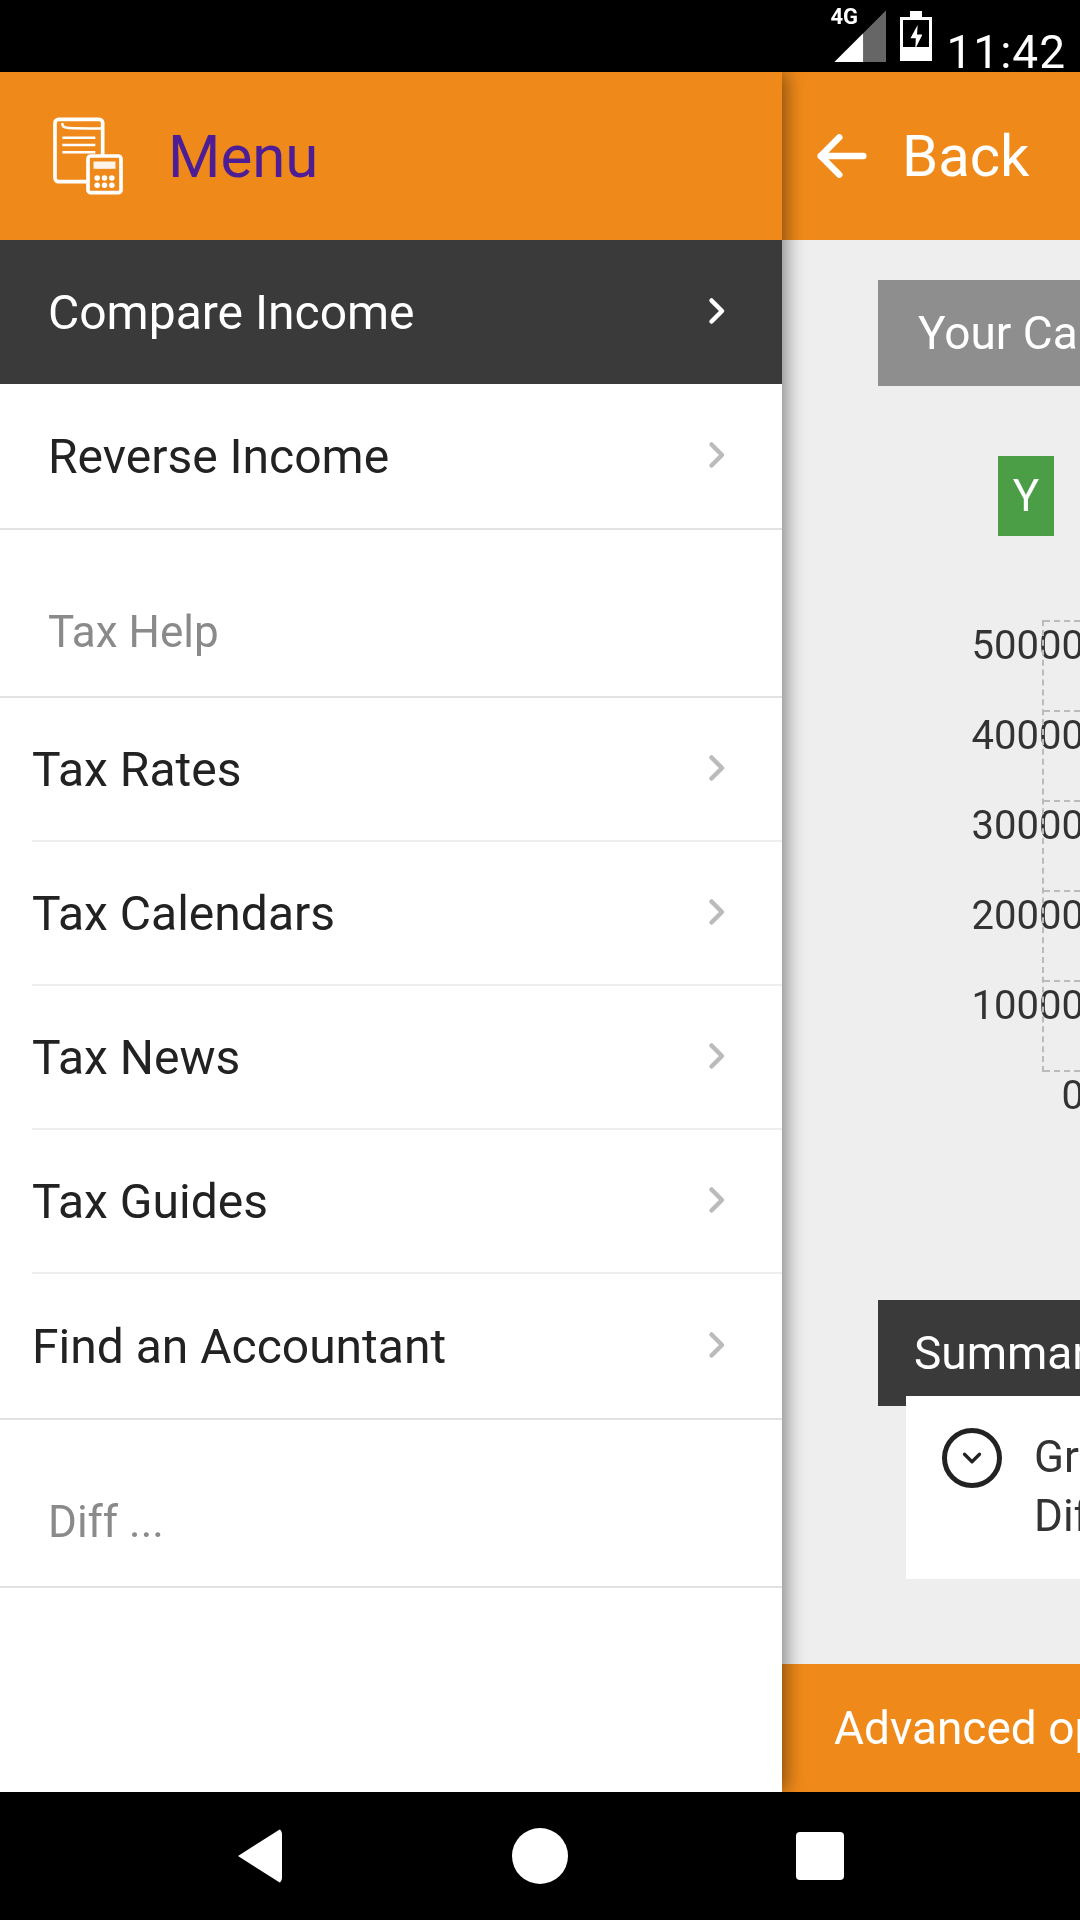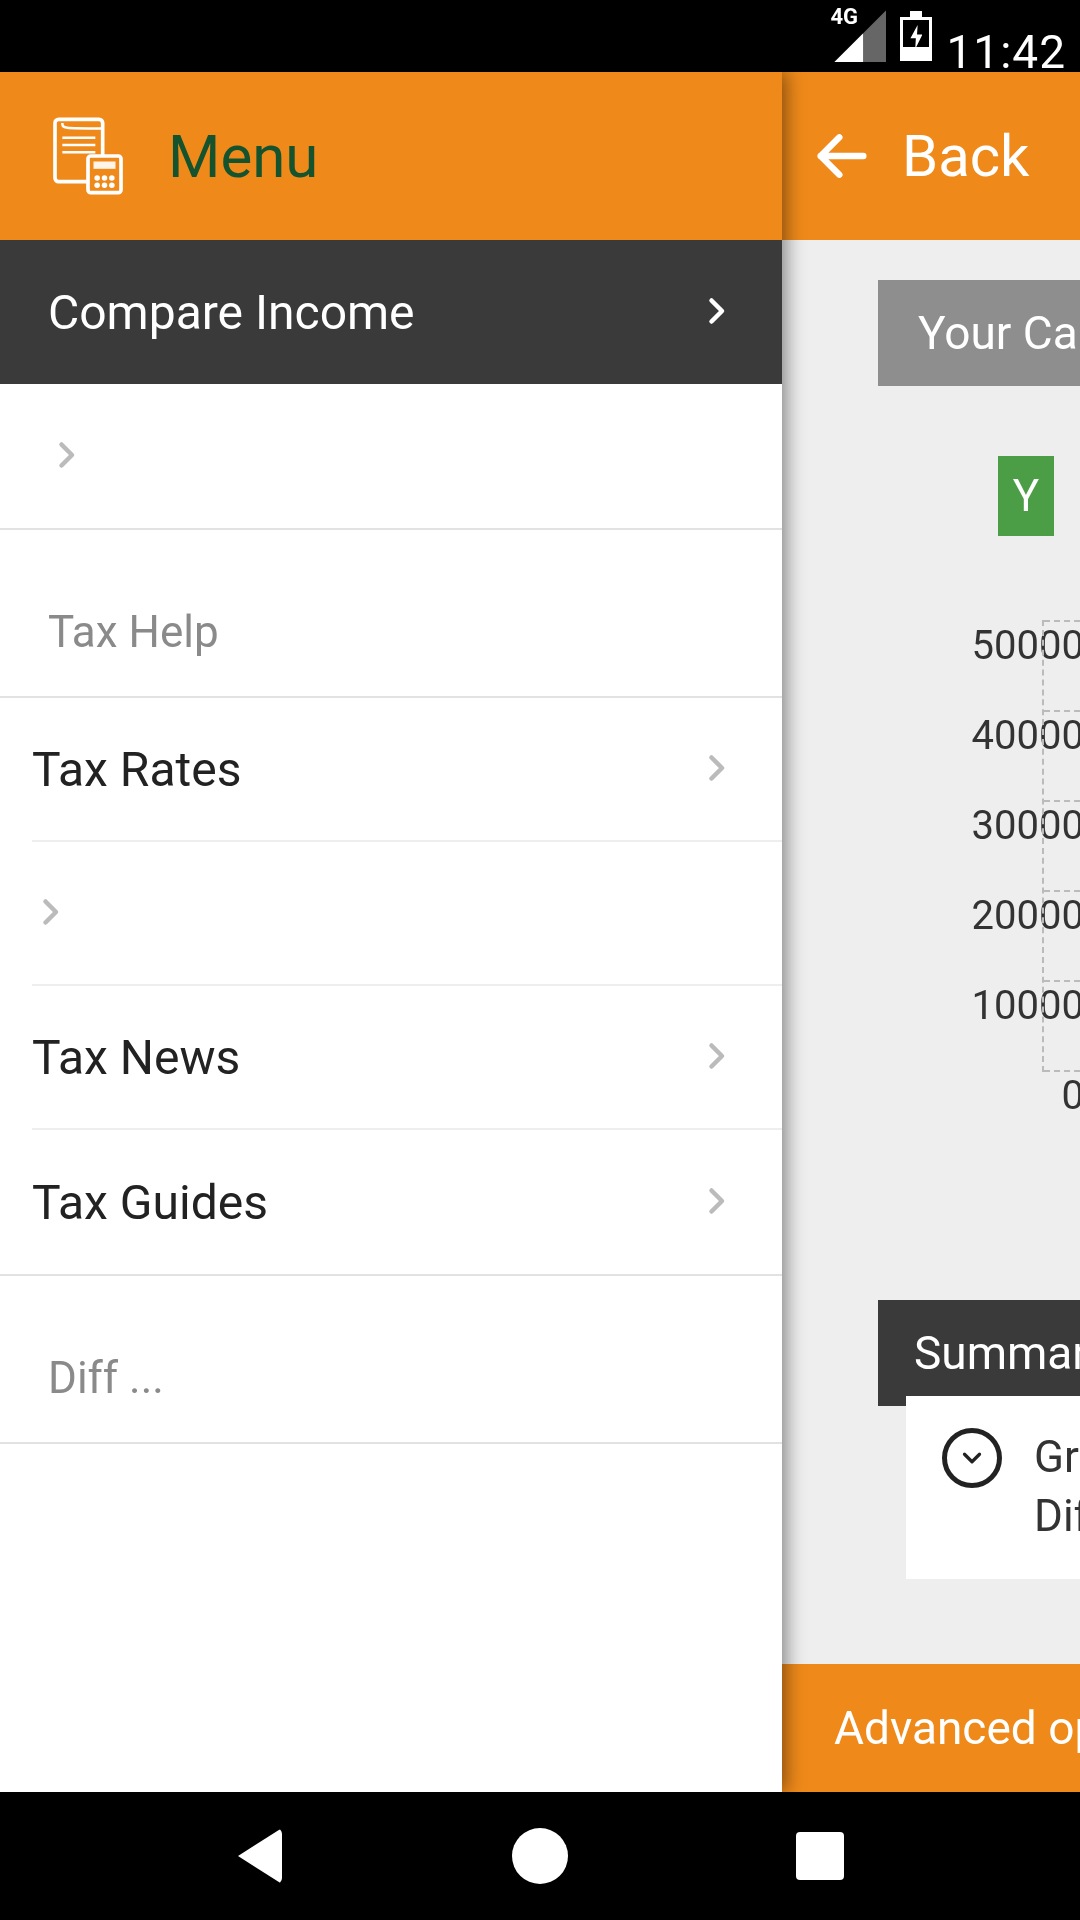--- a/index.html
+++ b/index.html
@@ -108,21 +108,21 @@
   
   .drawer {
     position: absolute; top: 0; bottom: 0; left: 0; width: 782px;
     background: #fff;
     box-shadow: 4px 0 18px rgba(0,0,0,.45);
     display: flex; flex-direction: column;
   }
   .drawer .app-bar {
     height: 168px; background: #ef8a1a;
     display: flex; align-items: center; padding-left: 44px;
-    color: #14532d; font-size: 60px; font-weight: 400; gap: 36px;
+    color: #4c1d95; font-size: 60px; font-weight: 400; gap: 36px;
     flex: none;
   }
   .drawer .app-bar .app-icon { width: 88px; height: 88px; }
   .drawer .scroll { flex: 1; overflow: hidden; }
 
   .menu-item {
     display: flex; align-items: center; justify-content: space-between;
     padding: 0 48px; height: 144px;
     font-size: 48px; color: #222;
   }
@@ -258,56 +258,66 @@
       <div class="scroll">
         <div class="menu-item selected">
           <span>Compare Income</span>
           <span class="chev">
             <svg width="36" height="36" viewBox="0 0 24 24">
                 <path d="M9 5l7 7-7 7" stroke-width="3" fill="none" stroke-linecap="round" stroke-linejoin="round"></path>
               </svg>
           </span>
         </div>
         <div class="menu-item">
+          <span>Reverse Income</span>
           <span class="chev">
             <svg width="36" height="36" viewBox="0 0 24 24">
                 <path d="M9 5l7 7-7 7" stroke-width="3" fill="none" stroke-linecap="round" stroke-linejoin="round"></path>
               </svg>
           </span>
         </div>
         <div class="group-divider"></div>
 
         <div class="section-header">Tax Help</div>
 
         <div class="indent-group">
           <div class="menu-item">
             <span>Tax Rates</span>
             <span class="chev">
               <svg width="36" height="36" viewBox="0 0 24 24">
                   <path d="M9 5l7 7-7 7" stroke-width="3" fill="none" stroke-linecap="round" stroke-linejoin="round"></path>
                 </svg>
             </span>
           </div>
           <div class="menu-item">
+            <span>Tax Calendars</span>
             <span class="chev">
               <svg width="36" height="36" viewBox="0 0 24 24">
                   <path d="M9 5l7 7-7 7" stroke-width="3" fill="none" stroke-linecap="round" stroke-linejoin="round"></path>
                 </svg>
             </span>
           </div>
           <div class="menu-item">
             <span>Tax News</span>
             <span class="chev">
               <svg width="36" height="36" viewBox="0 0 24 24">
                   <path d="M9 5l7 7-7 7" stroke-width="3" fill="none" stroke-linecap="round" stroke-linejoin="round"></path>
                 </svg>
             </span>
           </div>
           <div class="menu-item">
             <span>Tax Guides</span>
+            <span class="chev">
+              <svg width="36" height="36" viewBox="0 0 24 24">
+                  <path d="M9 5l7 7-7 7" stroke-width="3" fill="none" stroke-linecap="round" stroke-linejoin="round"></path>
+                </svg>
+            </span>
+          </div>
+          <div class="menu-item">
+            <span>Find an Accountant</span>
             <span class="chev">
               <svg width="36" height="36" viewBox="0 0 24 24">
                   <path d="M9 5l7 7-7 7" stroke-width="3" fill="none" stroke-linecap="round" stroke-linejoin="round"></path>
                 </svg>
             </span>
           </div>
         </div>
         <div class="group-divider"></div>
 
         <div class="section-header">Diff ...</div>

